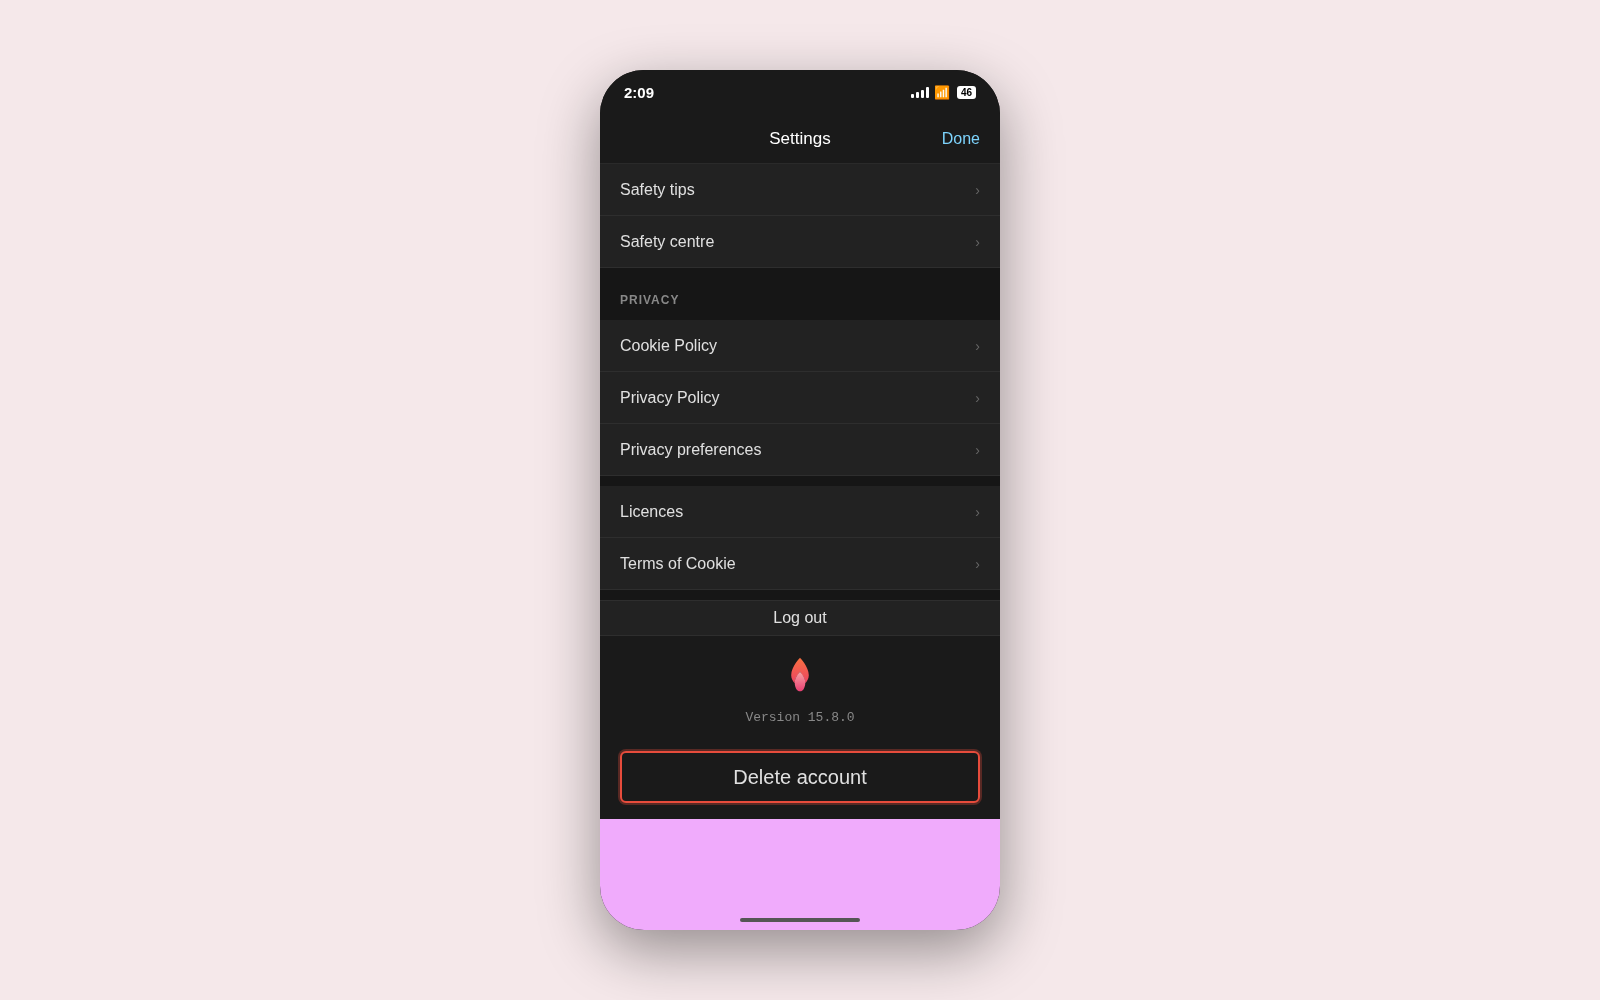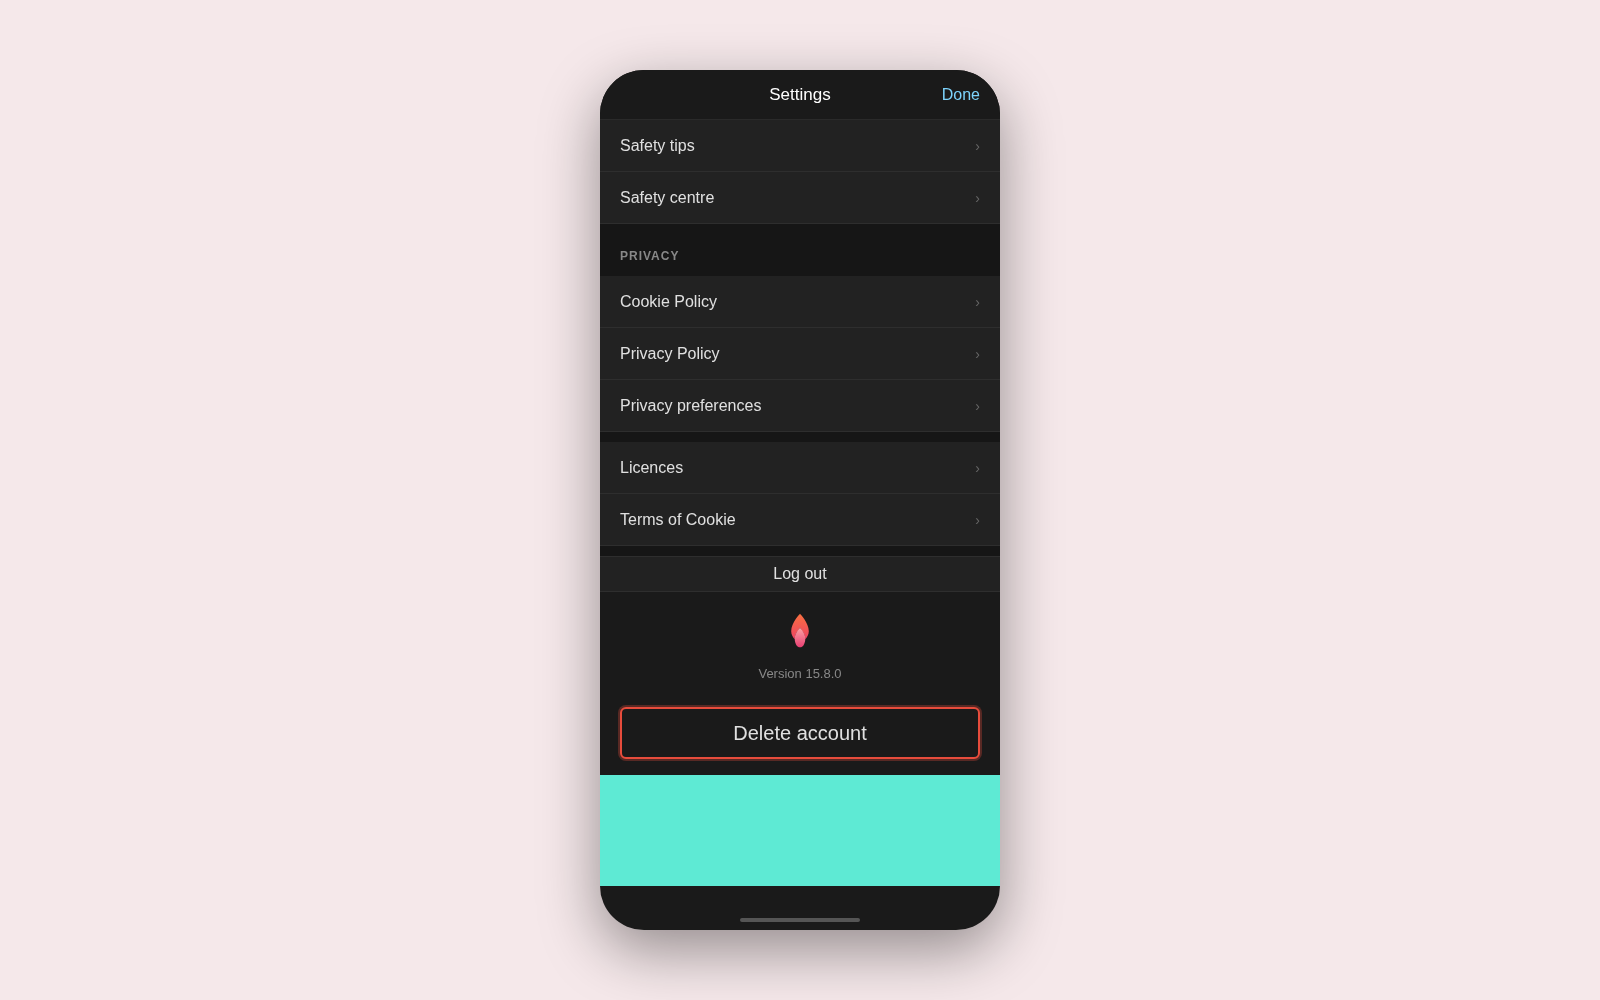--- a/index.html
+++ b/index.html
@@ -95,21 +95,21 @@
     .nav-done {
       color: #7dd3fc;
       font-size: 16px;
       font-weight: 400;
       position: absolute;
       right: 20px;
       cursor: pointer;
     }
 
     .settings-content {
-      background-color: #5eead4;
+      background-color: #f0abfc;
       height: calc(860px - 44px - 50px);
       overflow-y: auto;
     }
 
     .settings-content::-webkit-scrollbar {
       width: 3px;
     }
 
     .settings-content::-webkit-scrollbar-thumb {
       background: #555;
@@ -174,20 +174,21 @@
       font-size: 16px;
     }
 
     .footer-section {
       background-color: #1a1a1a;
       padding: 20px 20px 16px;
       display: flex;
       flex-direction: column;
       align-items: center;
       gap: 10px;
+      font-family: Liberation Mono, monospace;
     }
 
     .tinder-flame {
       width: 40px;
       height: 44px;
     }
 
     .version-text {
       color: #888888;
       font-size: 13px;
@@ -222,20 +223,33 @@
       height: 4px;
       background-color: #555;
       border-radius: 2px;
     }
   </style>
 </head>
 <body>
 
 <div class="phone-container">
 
+  <div class="status-bar">
+    <span class="status-time">2:09</span>
+    <div class="status-icons">
+      <div class="signal-bars">
+        <div class="signal-bar" style="height:4px;"></div>
+        <div class="signal-bar" style="height:6px;"></div>
+        <div class="signal-bar" style="height:8px;"></div>
+        <div class="signal-bar" style="height:11px;"></div>
+      </div>
+      <span class="wifi-icon">📶</span>
+      <span class="battery-badge">46</span>
+    </div>
+  </div>
 
   <div class="nav-bar">
     <span class="nav-title">Settings</span>
     <span class="nav-done">Done</span>
   </div>
 
   <div class="settings-content">
 
     <div class="menu-item">
       <span class="menu-item-label">Safety tips</span>

